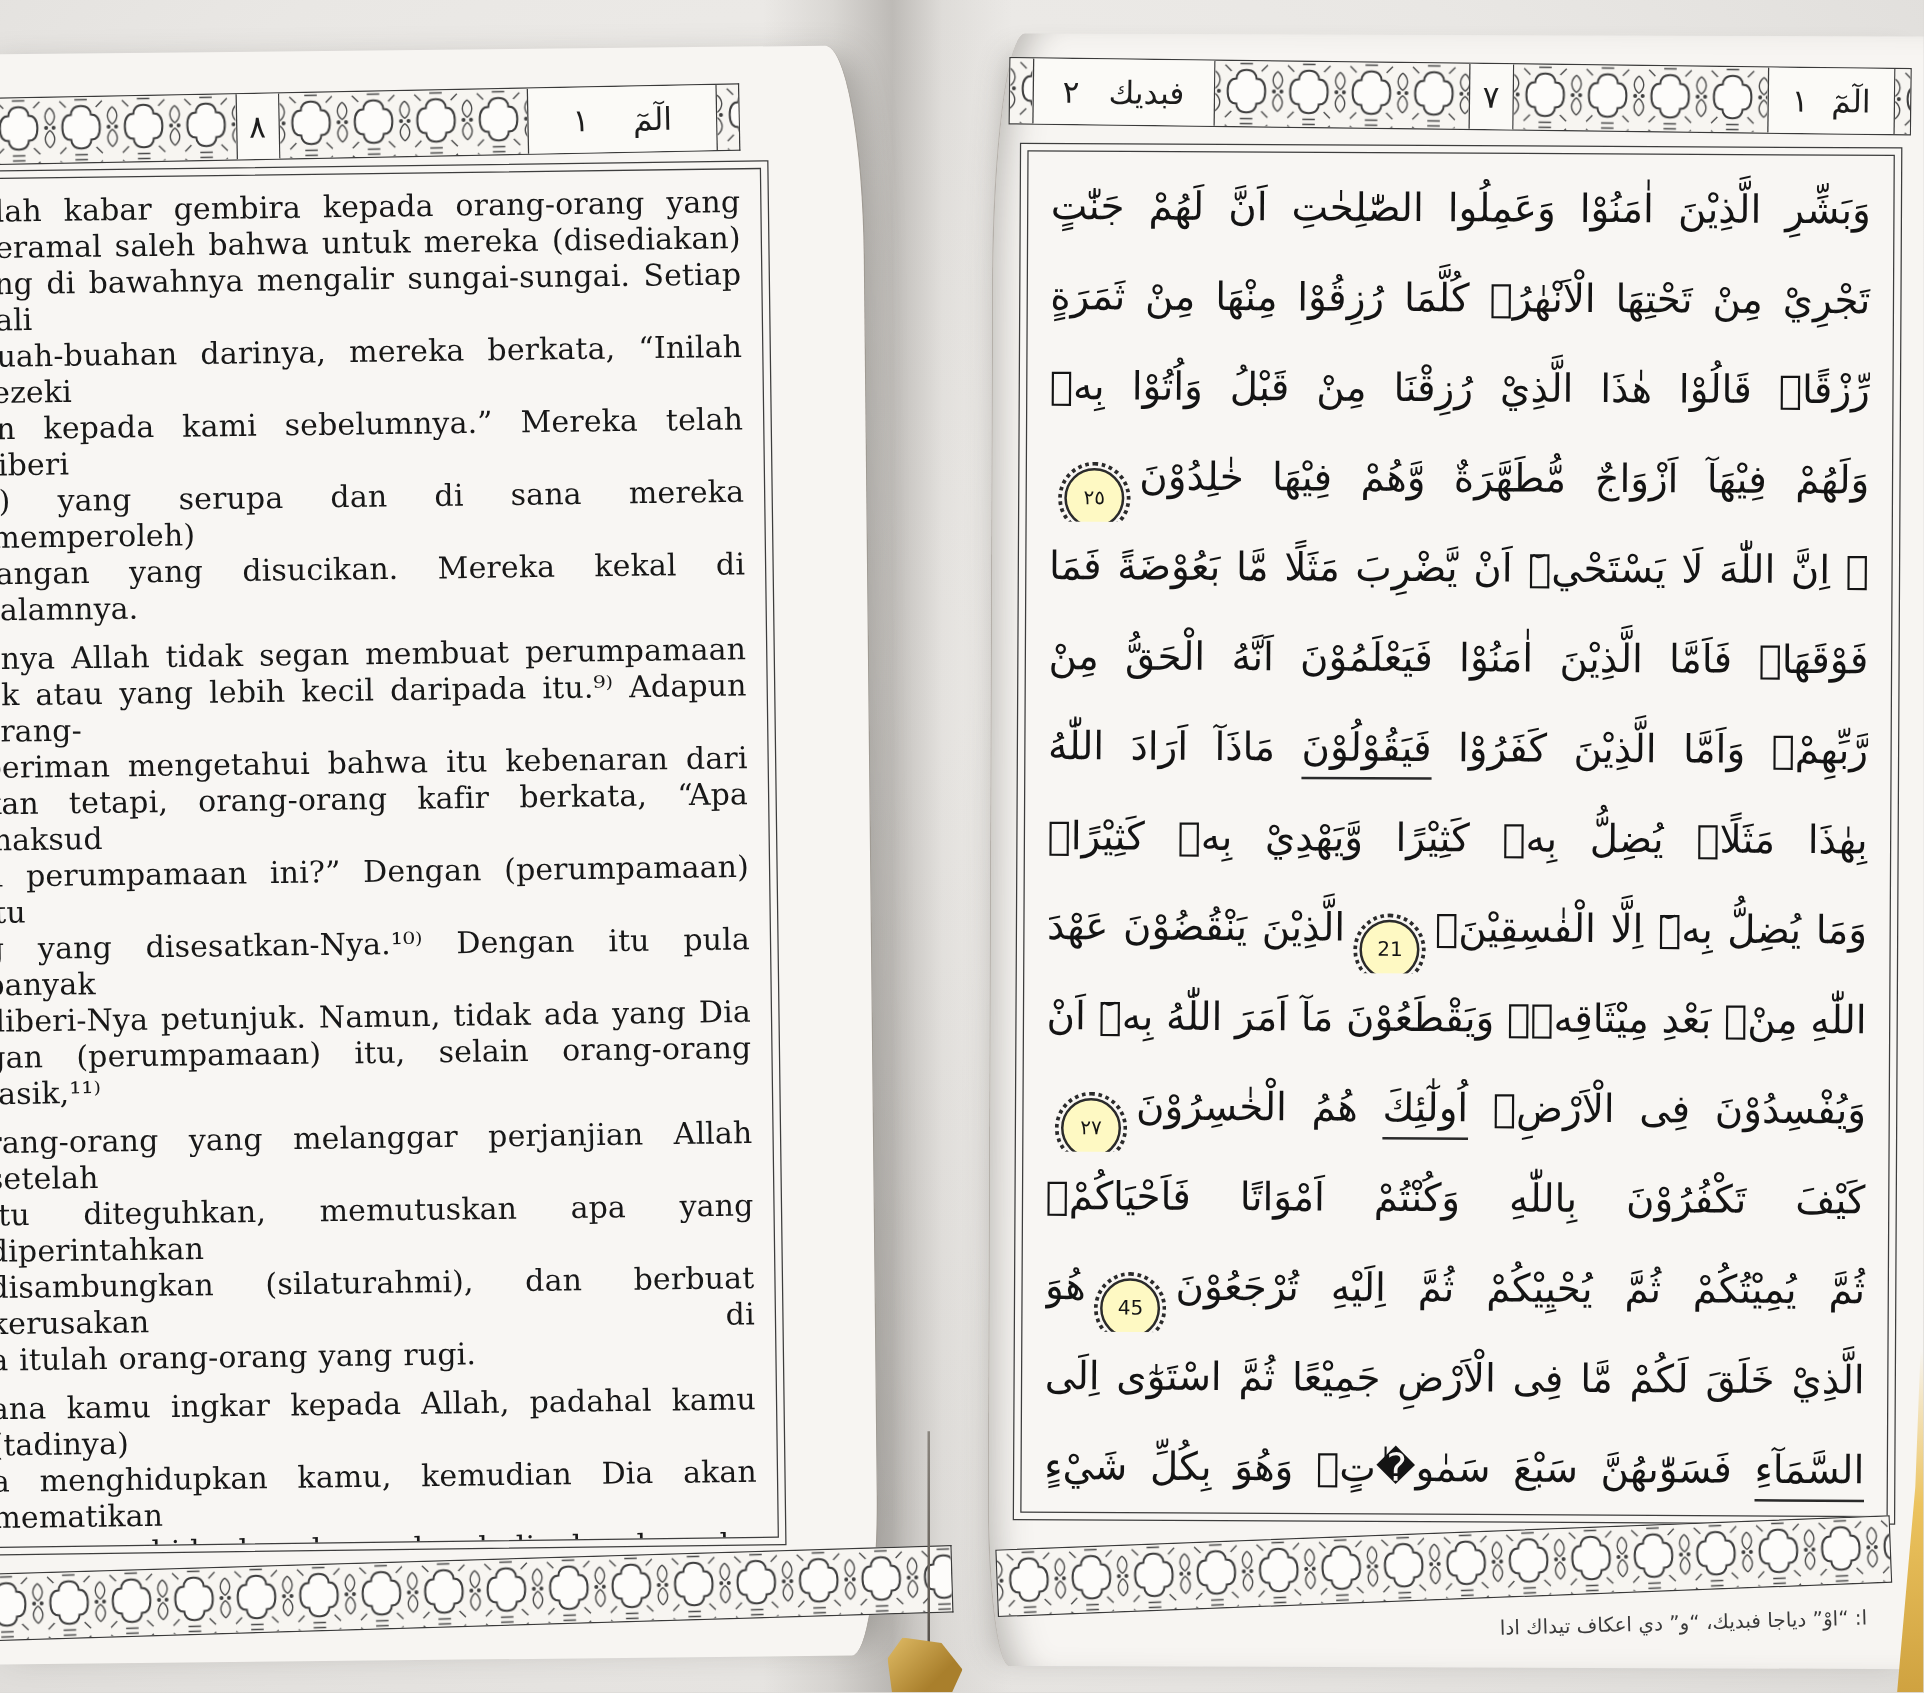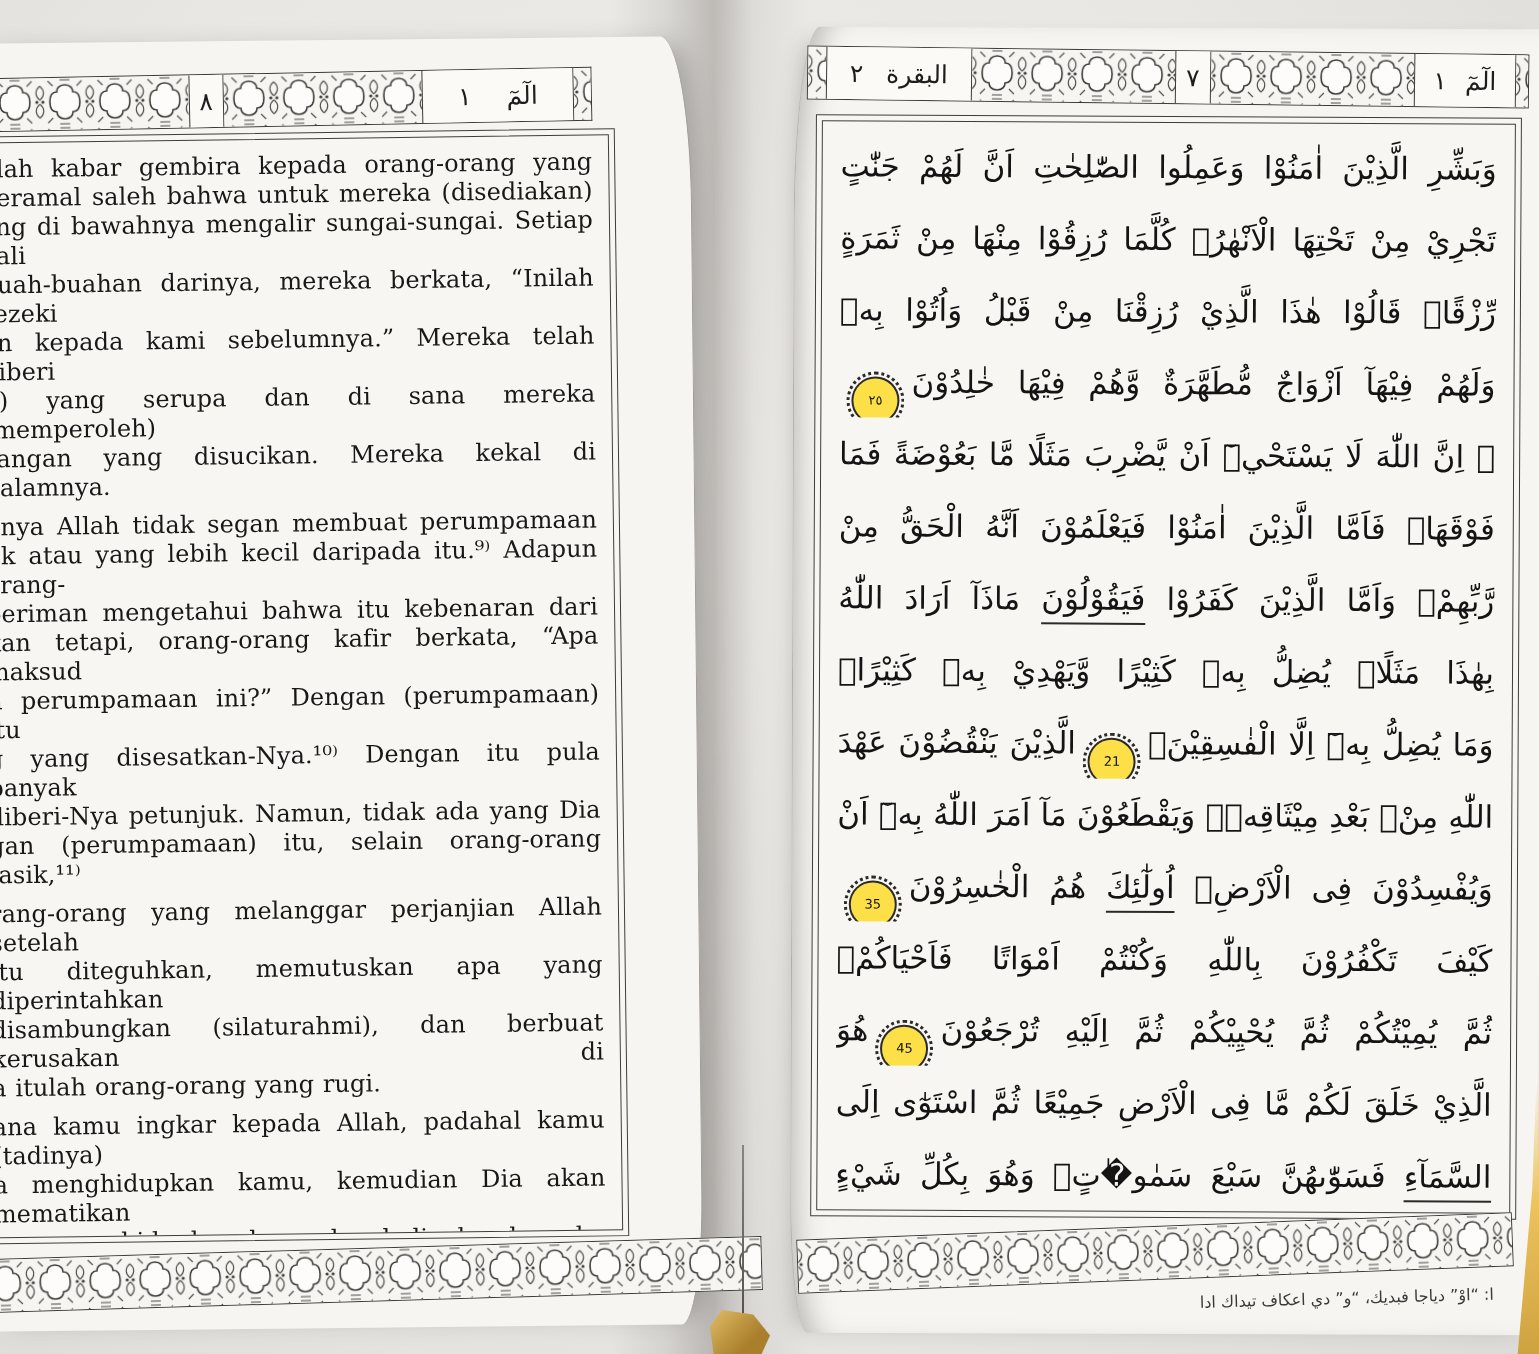--- a/index.html
+++ b/index.html
@@ -53,22 +53,22 @@
     letter-spacing:.1px;word-spacing:1px;}
   .tline.lastline{text-align-last:left;}
 
   
   .quran-wrap{padding:8px 18px 0 18px;direction:rtl;}
   .aline{direction:rtl;text-align:justify;text-align-last:justify;height:72px;line-height:72px;
     font-family:"DejaVu Sans",sans-serif;font-size:31px;color:#141414;overflow:hidden;}
   .useg{text-decoration-line:underline;text-decoration-thickness:2px;text-underline-offset:13px;text-decoration-color:#2a2a2a;}
   .ayah-badge{display:inline-flex;align-items:center;justify-content:center;
     min-width:44px;height:44px;border-radius:50%;border:2.2px solid #2b2b2b;
-    outline:3px dotted #2b2b2b;outline-offset:2px;background:#fde047;
-    font-size:13px;line-height:1;margin:0 12px;vertical-align:-12px;
+    outline:3px dotted #2b2b2b;outline-offset:2px;background:#fef9c3;
+    font-size:16px;line-height:1;margin:0 12px;vertical-align:-12px;
     font-family:"DejaVu Sans",sans-serif;}
   .jawi-footer{position:absolute;right:44px;top:1262px;width:420px;direction:rtl;
     font-family:"DejaVu Sans",sans-serif;font-size:16px;color:#3a3a3a;
     transform:rotate(-1.8deg);text-align:right;}
 </style>
 </head>
 <body>
 
 <svg width="0" height="0" style="position:absolute" aria-hidden="true">
   <defs>
@@ -154,21 +154,21 @@
     </div>
   </div>
 
   <div class="page page-right">
 
     <div class="orn-band right-band">
       <svg class="seg" style="width:26px">
           <rect width="100%" height="100%" fill="url(#orn)"></rect>
         </svg>
       <div class="band-box duo" dir="rtl" style="width:215px">
-        <span>البقرة</span>
+        <span>فبديك</span>
         <span>٢</span>
       </div>
       <svg class="seg seg-grow">
           <rect width="100%" height="100%" fill="url(#orn)"></rect>
         </svg>
       <div class="band-box" style="width:52px">
         <span>٧</span>
       </div>
       <svg class="seg seg-grow">
           <rect width="100%" height="100%" fill="url(#orn)"></rect>
@@ -188,21 +188,21 @@
             <div class="aline"><span>وَبَشِّرِ الَّذِيْنَ اٰمَنُوْا وَعَمِلُوا الصّٰلِحٰتِ اَنَّ لَهُمْ جَنّٰتٍ</span></div>
             <div class="aline"><span>تَجْرِيْ مِنْ تَحْتِهَا الْاَنْهٰرُۗ كُلَّمَا رُزِقُوْا مِنْهَا مِنْ ثَمَرَةٍ</span></div>
             <div class="aline"><span>رِّزْقًاۙ قَالُوْا هٰذَا الَّذِيْ رُزِقْنَا مِنْ قَبْلُ وَاُتُوْا بِهٖ مُتَشَابِهًاۗ</span></div>
             <div class="aline"><span>وَلَهُمْ فِيْهَآ اَزْوَاجٌ مُّطَهَّرَةٌ وَّهُمْ فِيْهَا خٰلِدُوْنَ</span><span class="ayah-badge">٢٥</span></div>
             <div class="aline"><span>۞ اِنَّ اللّٰهَ لَا يَسْتَحْيٖٓ اَنْ يَّضْرِبَ مَثَلًا مَّا بَعُوْضَةً فَمَا</span></div>
             <div class="aline"><span>فَوْقَهَاۗ فَاَمَّا الَّذِيْنَ اٰمَنُوْا فَيَعْلَمُوْنَ اَنَّهُ الْحَقُّ مِنْ</span></div>
             <div class="aline"><span>رَّبِّهِمْۚ وَاَمَّا الَّذِيْنَ كَفَرُوْا </span><span class="useg">فَيَقُوْلُوْنَ</span><span> مَاذَآ اَرَادَ اللّٰهُ</span></div>
             <div class="aline"><span>بِهٰذَا مَثَلًاۘ يُضِلُّ بِهٖ كَثِيْرًا وَّيَهْدِيْ بِهٖ كَثِيْرًاۗ</span></div>
             <div class="aline"><span>وَمَا يُضِلُّ بِهٖٓ اِلَّا الْفٰسِقِيْنَۙ</span><span class="ayah-badge">21</span><span>الَّذِيْنَ يَنْقُضُوْنَ عَهْدَ</span></div>
             <div class="aline"><span>اللّٰهِ مِنْۢ بَعْدِ مِيْثَاقِهٖۖ وَيَقْطَعُوْنَ مَآ اَمَرَ اللّٰهُ بِهٖٓ اَنْ يُّوْصَلَ</span></div>
-            <div class="aline"><span>وَيُفْسِدُوْنَ فِى الْاَرْضِۗ </span><span class="useg">اُولٰٓئِكَ</span><span> هُمُ الْخٰسِرُوْنَ</span><span class="ayah-badge">35</span></div>
+            <div class="aline"><span>وَيُفْسِدُوْنَ فِى الْاَرْضِۗ </span><span class="useg">اُولٰٓئِكَ</span><span> هُمُ الْخٰسِرُوْنَ</span><span class="ayah-badge">٢٧</span></div>
             <div class="aline"><span>كَيْفَ تَكْفُرُوْنَ بِاللّٰهِ وَكُنْتُمْ اَمْوَاتًا فَاَحْيَاكُمْۚ</span></div>
             <div class="aline"><span>ثُمَّ يُمِيْتُكُمْ ثُمَّ يُحْيِيْكُمْ ثُمَّ اِلَيْهِ تُرْجَعُوْنَ</span><span class="ayah-badge">45</span><span>هُوَ</span></div>
             <div class="aline"><span>الَّذِيْ خَلَقَ لَكُمْ مَّا فِى الْاَرْضِ جَمِيْعًا ثُمَّ اسْتَوٰٓى اِلَى</span></div>
             <div class="aline"><span class="useg">السَّمَآءِ</span><span> فَسَوّٰىهُنَّ سَبْعَ سَمٰو�ٰتٍۗ وَهُوَ بِكُلِّ شَيْءٍ عَلِيْمٌ</span></div>
           </div>
       </div>
     </div>
 
     <div class="orn-band right-bottom-band">
       <svg class="seg seg-grow">

